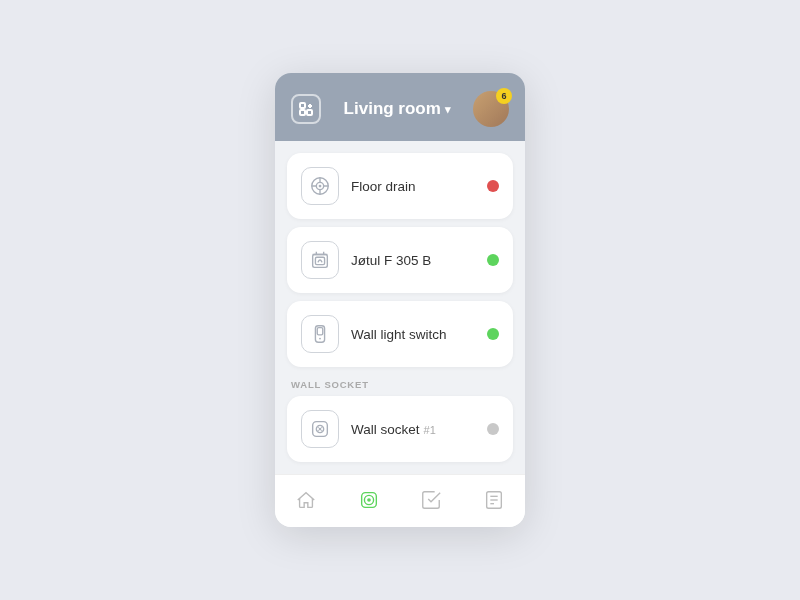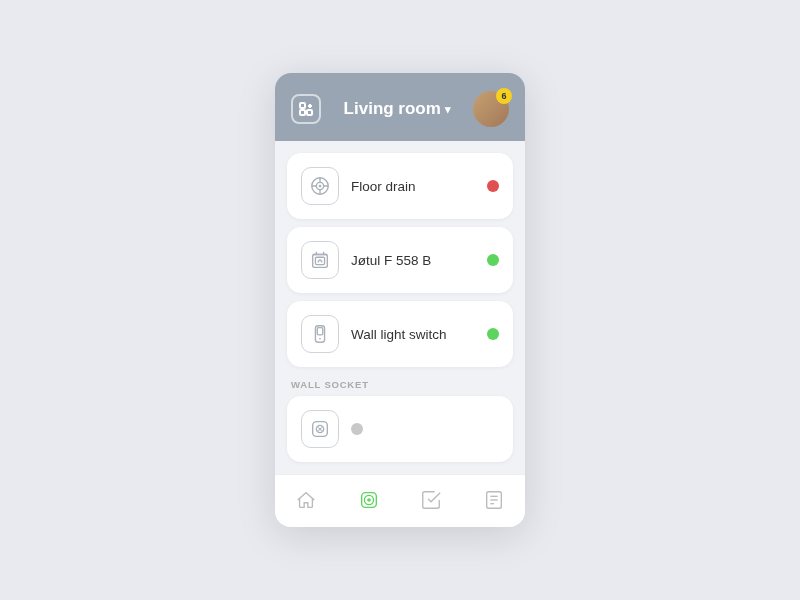--- a/index.html
+++ b/index.html
@@ -273,21 +273,21 @@
       <div class="device-icon-wrap">
         <svg viewBox="0 0 24 24">
           <rect x="4" y="6" width="16" height="14" rx="2"></rect>
           <rect x="7" y="9" width="10" height="8" rx="1.5"></rect>
           <path d="M10 14 Q12 10 14 14" stroke-linecap="round"></path>
           <line x1="4" y1="6" x2="20" y2="6"></line>
           <line x1="8" y1="3" x2="8" y2="6"></line>
           <line x1="16" y1="3" x2="16" y2="6"></line>
         </svg>
       </div>
-      <span class="device-name">Jøtul F 558 B</span>
+      <span class="device-name">Jøtul F 305 B</span>
       <span class="status-dot dot-green"></span>
     </div>
 
     <div class="device-card">
       <div class="device-icon-wrap">
         <svg viewBox="0 0 24 24">
           <rect x="7" y="3" width="10" height="18" rx="3"></rect>
           <rect x="9" y="5" width="6" height="8" rx="1.5"></rect>
           <circle cx="12" cy="17" r="1" fill="#aab0ba" stroke="none"></circle>
         </svg>
@@ -303,20 +303,23 @@
         <svg viewBox="0 0 24 24">
           <rect x="4" y="4" width="16" height="16" rx="4"></rect>
           <circle cx="12" cy="12" r="4"></circle>
           <circle cx="12" cy="12" r="1.5" fill="#aab0ba" stroke="none"></circle>
           <line x1="9.5" y1="9.5" x2="10.5" y2="10.5"></line>
           <line x1="14.5" y1="9.5" x2="13.5" y2="10.5"></line>
           <line x1="9.5" y1="14.5" x2="10.5" y2="13.5"></line>
           <line x1="14.5" y1="14.5" x2="13.5" y2="13.5"></line>
         </svg>
       </div>
+      <span class="device-name">
+        <span>Wall socket</span><span class="device-num">#1</span>
+      </span>
       <span class="status-dot dot-gray"></span>
     </div>
 
 
 
   </div>
 
   <div class="bottom-nav">
     <div class="nav-item">
       <svg viewBox="0 0 24 24">

